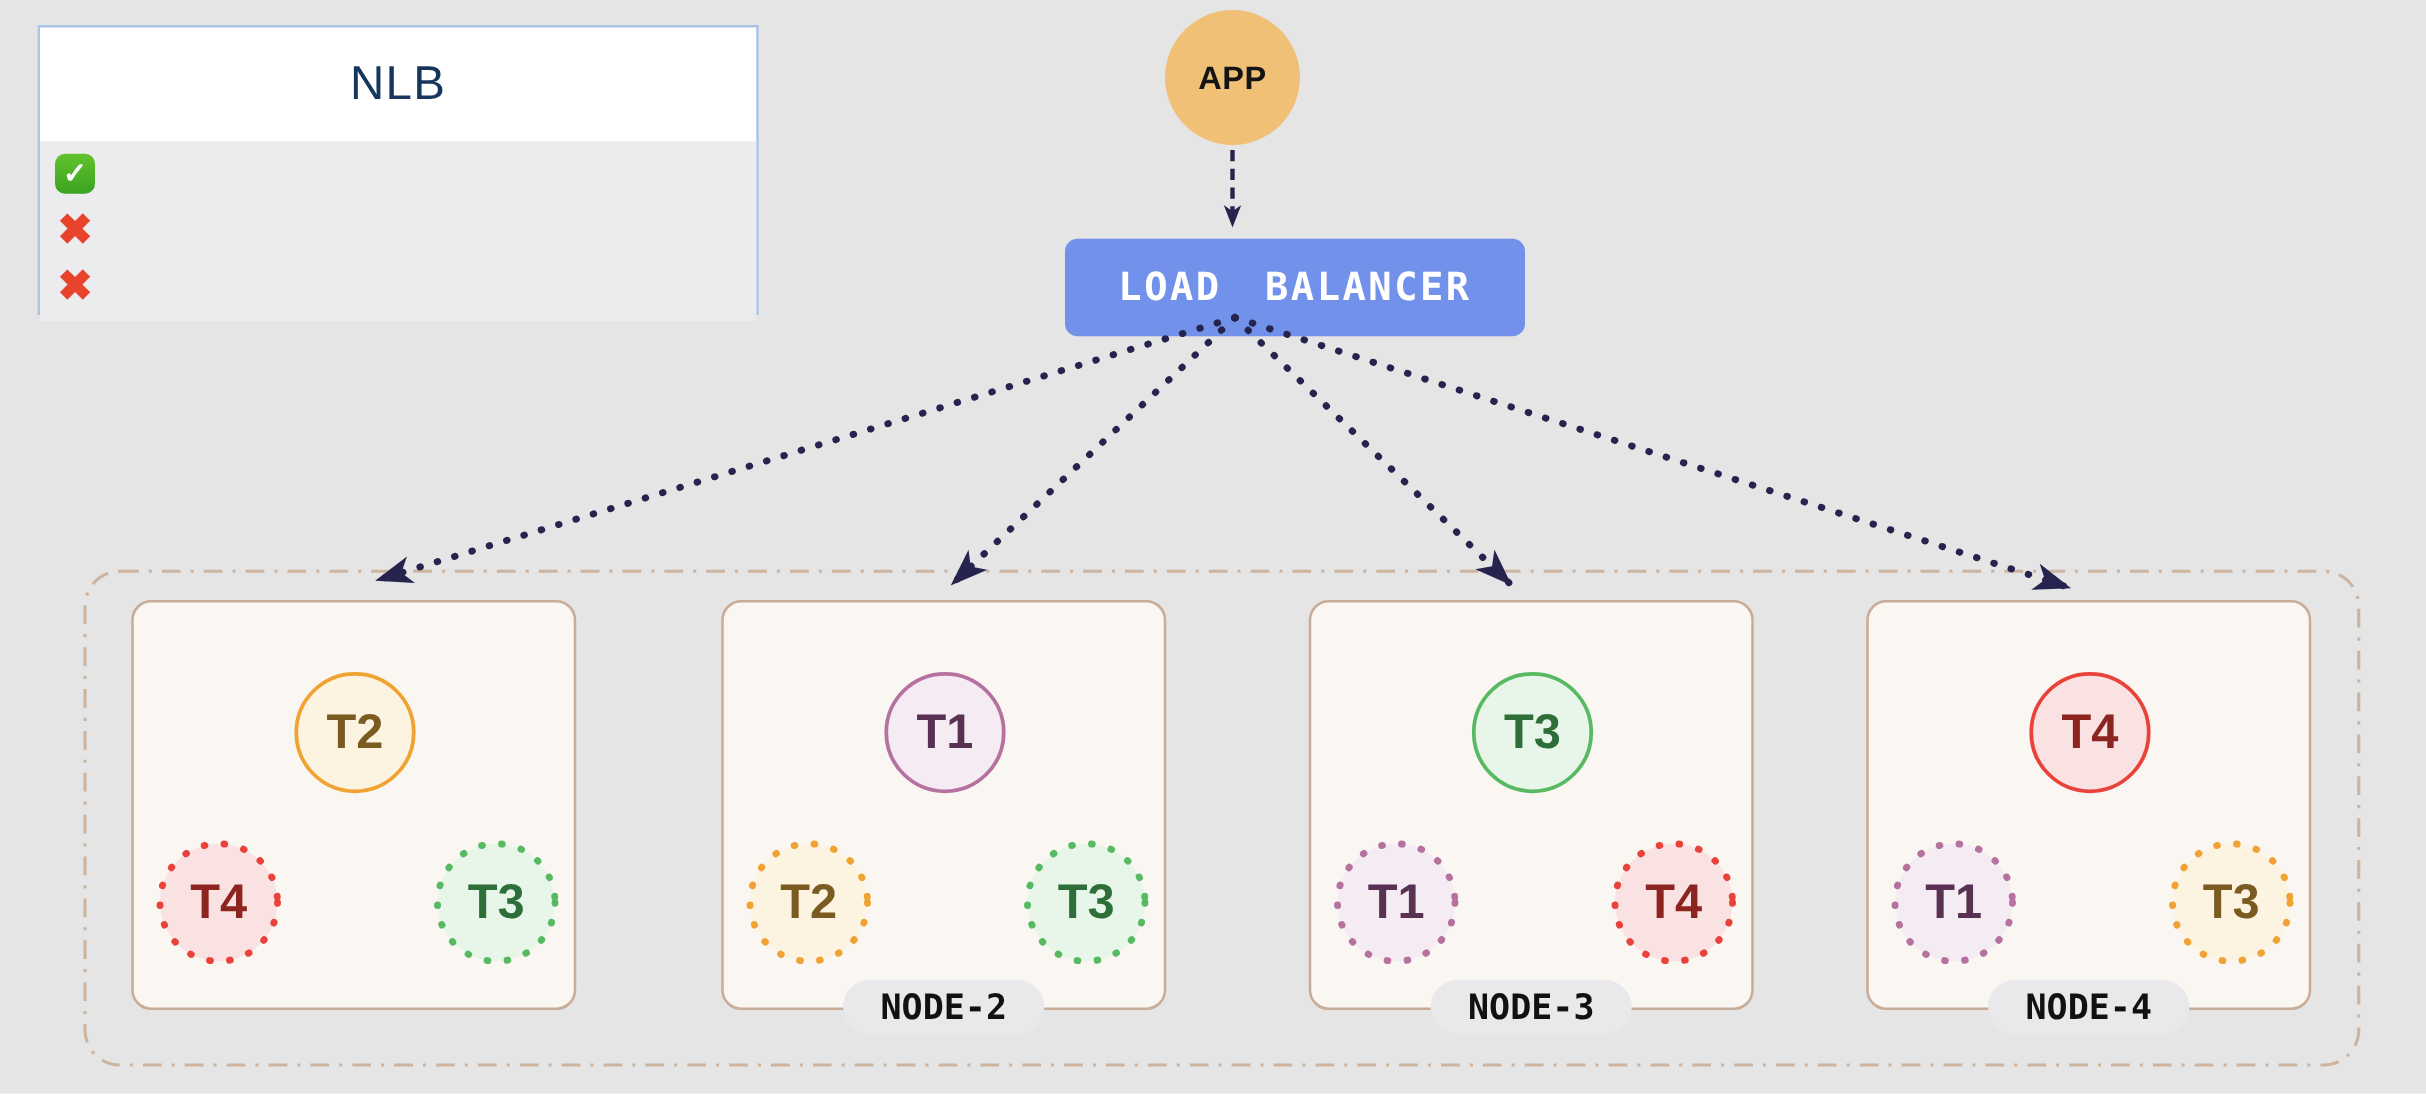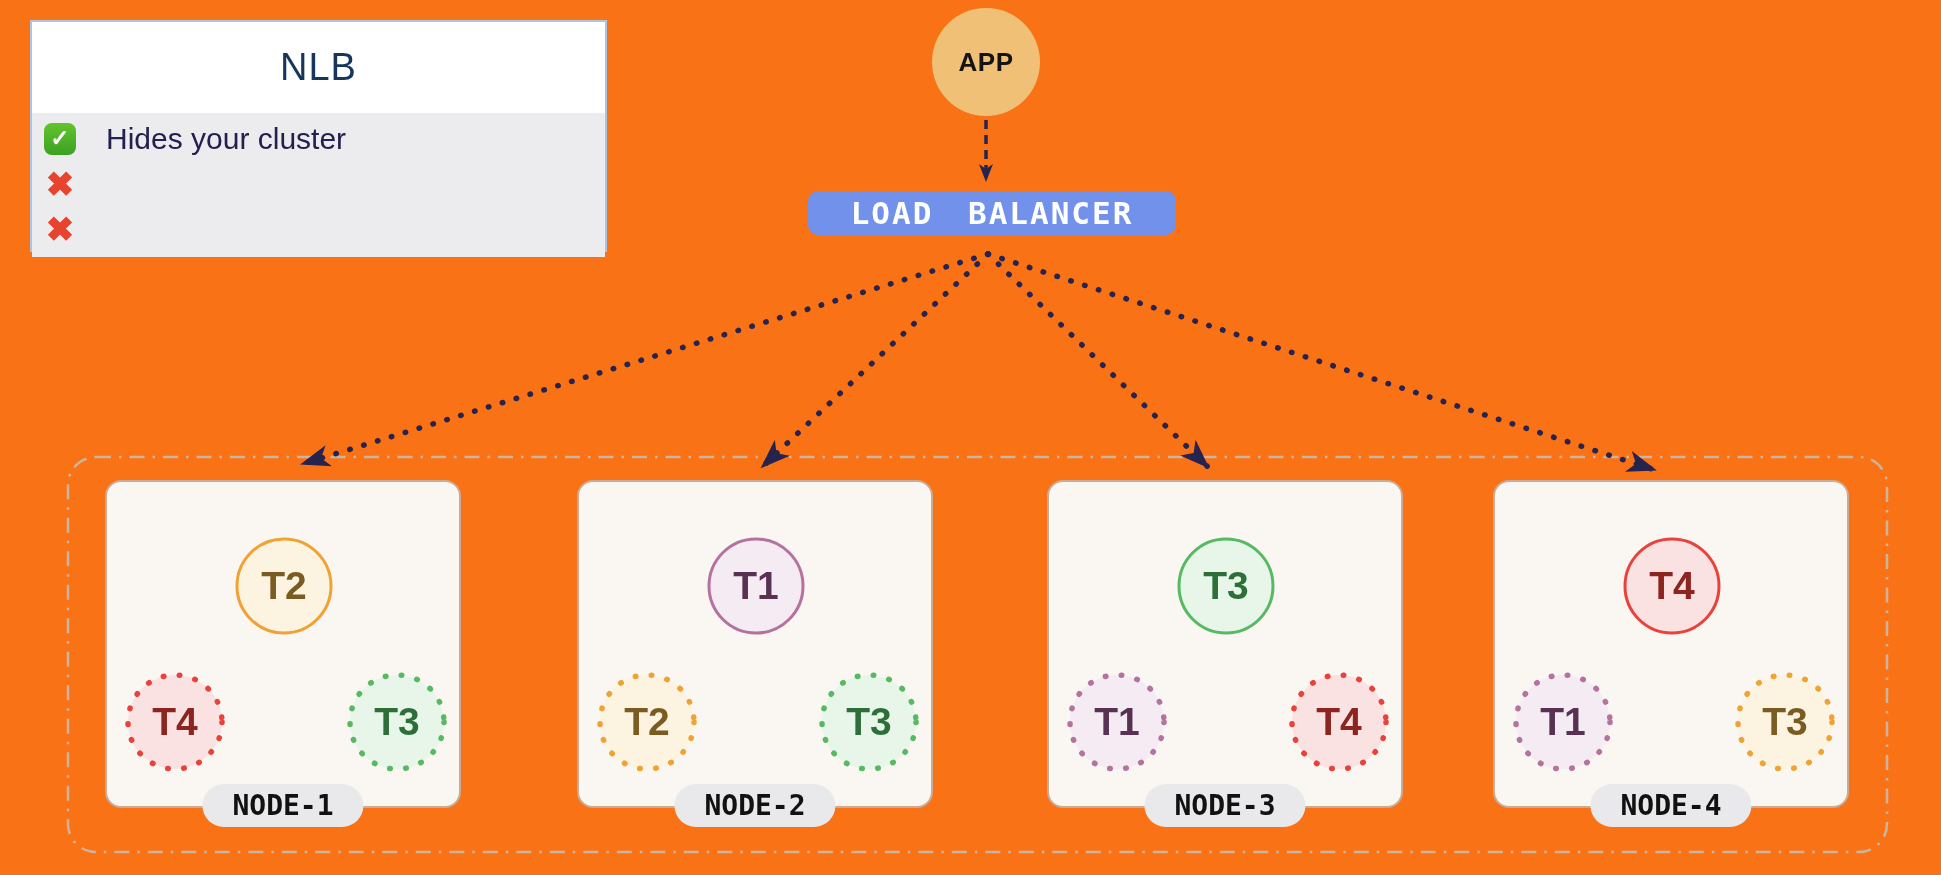--- a/index.html
+++ b/index.html
@@ -1,17 +1,17 @@
 <!DOCTYPE html>
 <html style="--app-fill: #f0c077; --lb-fill: #7291ea; --arrow: #26244f; --cluster-border: #cdb49f; --node-border: #c9ac97; --node-fill: #faf6f2; --label-pill-bg: #e9e9eb; --legend-border: #a9c4e4; --legend-items-bg: #ececee; --title-color: #16365c; --text-color: #232050; --check-green: #4cae27; --cross-red: #e8432c;"><head>
 <meta charset="utf-8">
 <style>
   html,body{margin:0;padding:0;background:#fff;}
   .stage{
-    position:relative;width:1941px;height:875px;background:#f97316;overflow:hidden;
+    position:relative;width:1941px;height:875px;background:#e5e5e5;overflow:hidden;
     font-family:"Liberation Sans", sans-serif;
     text-decoration:underline;
   }
 
   
   .legend{
     position:absolute;left:30px;top:20px;width:577px;height:232px;
     border:2px solid var(--legend-border,#a9c4e4);box-sizing:border-box;background:#fff;
   }
   .legend-title{
@@ -32,21 +32,21 @@
   }
   .legend-text{margin-left:30px;font-size:30px;color:var(--text-color,#232050);}
 
   
   .app-circle{
     position:absolute;left:932px;top:8px;width:108px;height:108px;border-radius:50%;
     background:var(--app-fill,#f0c077);display:flex;align-items:center;justify-content:center;
   }
   .app-label{font-size:26px;font-weight:bold;color:#141414;letter-spacing:.5px;}
   .lb-box{
-    position:absolute;left:808px;top:191px;width:368px;height:44px;border-radius:10px;
+    position:absolute;left:852px;top:191px;width:368px;height:78px;border-radius:10px;
     background:var(--lb-fill,#7291ea);display:flex;align-items:center;justify-content:center;
   }
   .lb-label{
     font-family:"DejaVu Sans Mono", monospace;font-weight:bold;color:#fff;
     font-size:31px;letter-spacing:2px;word-spacing:14px;
   }
 
   
   .overlay{position:absolute;left:0;top:0;width:1941px;height:875px;pointer-events:none;}
 
@@ -80,21 +80,20 @@
 </head>
 <body>
 
 <div class="stage">
 
   <div class="legend">
     <div class="legend-title">NLB</div>
     <div class="legend-items">
       <div class="legend-row">
         <span class="icon-check">✓</span>
-        <span class="legend-text">Hides your cluster</span>
       </div>
       <div class="legend-row">
         <span class="icon-cross">✖</span>
       </div>
       <div class="legend-row">
         <span class="icon-cross">✖</span>
       </div>
     </div>
   </div>
 
@@ -121,21 +120,20 @@
             </svg>
             <span class="t-label" style="color:#8c2420">T4</span>
           </div>
           <div class="tenant pos-2">
             <svg viewBox="0 0 104 104">
               <circle cx="52" cy="52" r="47" fill="#e7f6e9" stroke="#57b961" stroke-width="5.5" stroke-dasharray="0.6 15.5" stroke-linecap="round"></circle>
             </svg>
             <span class="t-label" style="color:#2e6e39">T3</span>
           </div>
         </div>
-    <div class="node-label">NODE-1</div>
   </div>
 
   <div class="node">
     <div class="tenants">
           <div class="tenant pos-0">
             <svg viewBox="0 0 104 104">
               <circle cx="52" cy="52" r="47" fill="#f4ecf2" stroke="#b5729f" stroke-width="3"></circle>
             </svg>
             <span class="t-label" style="color:#593153">T1</span>
           </div>

